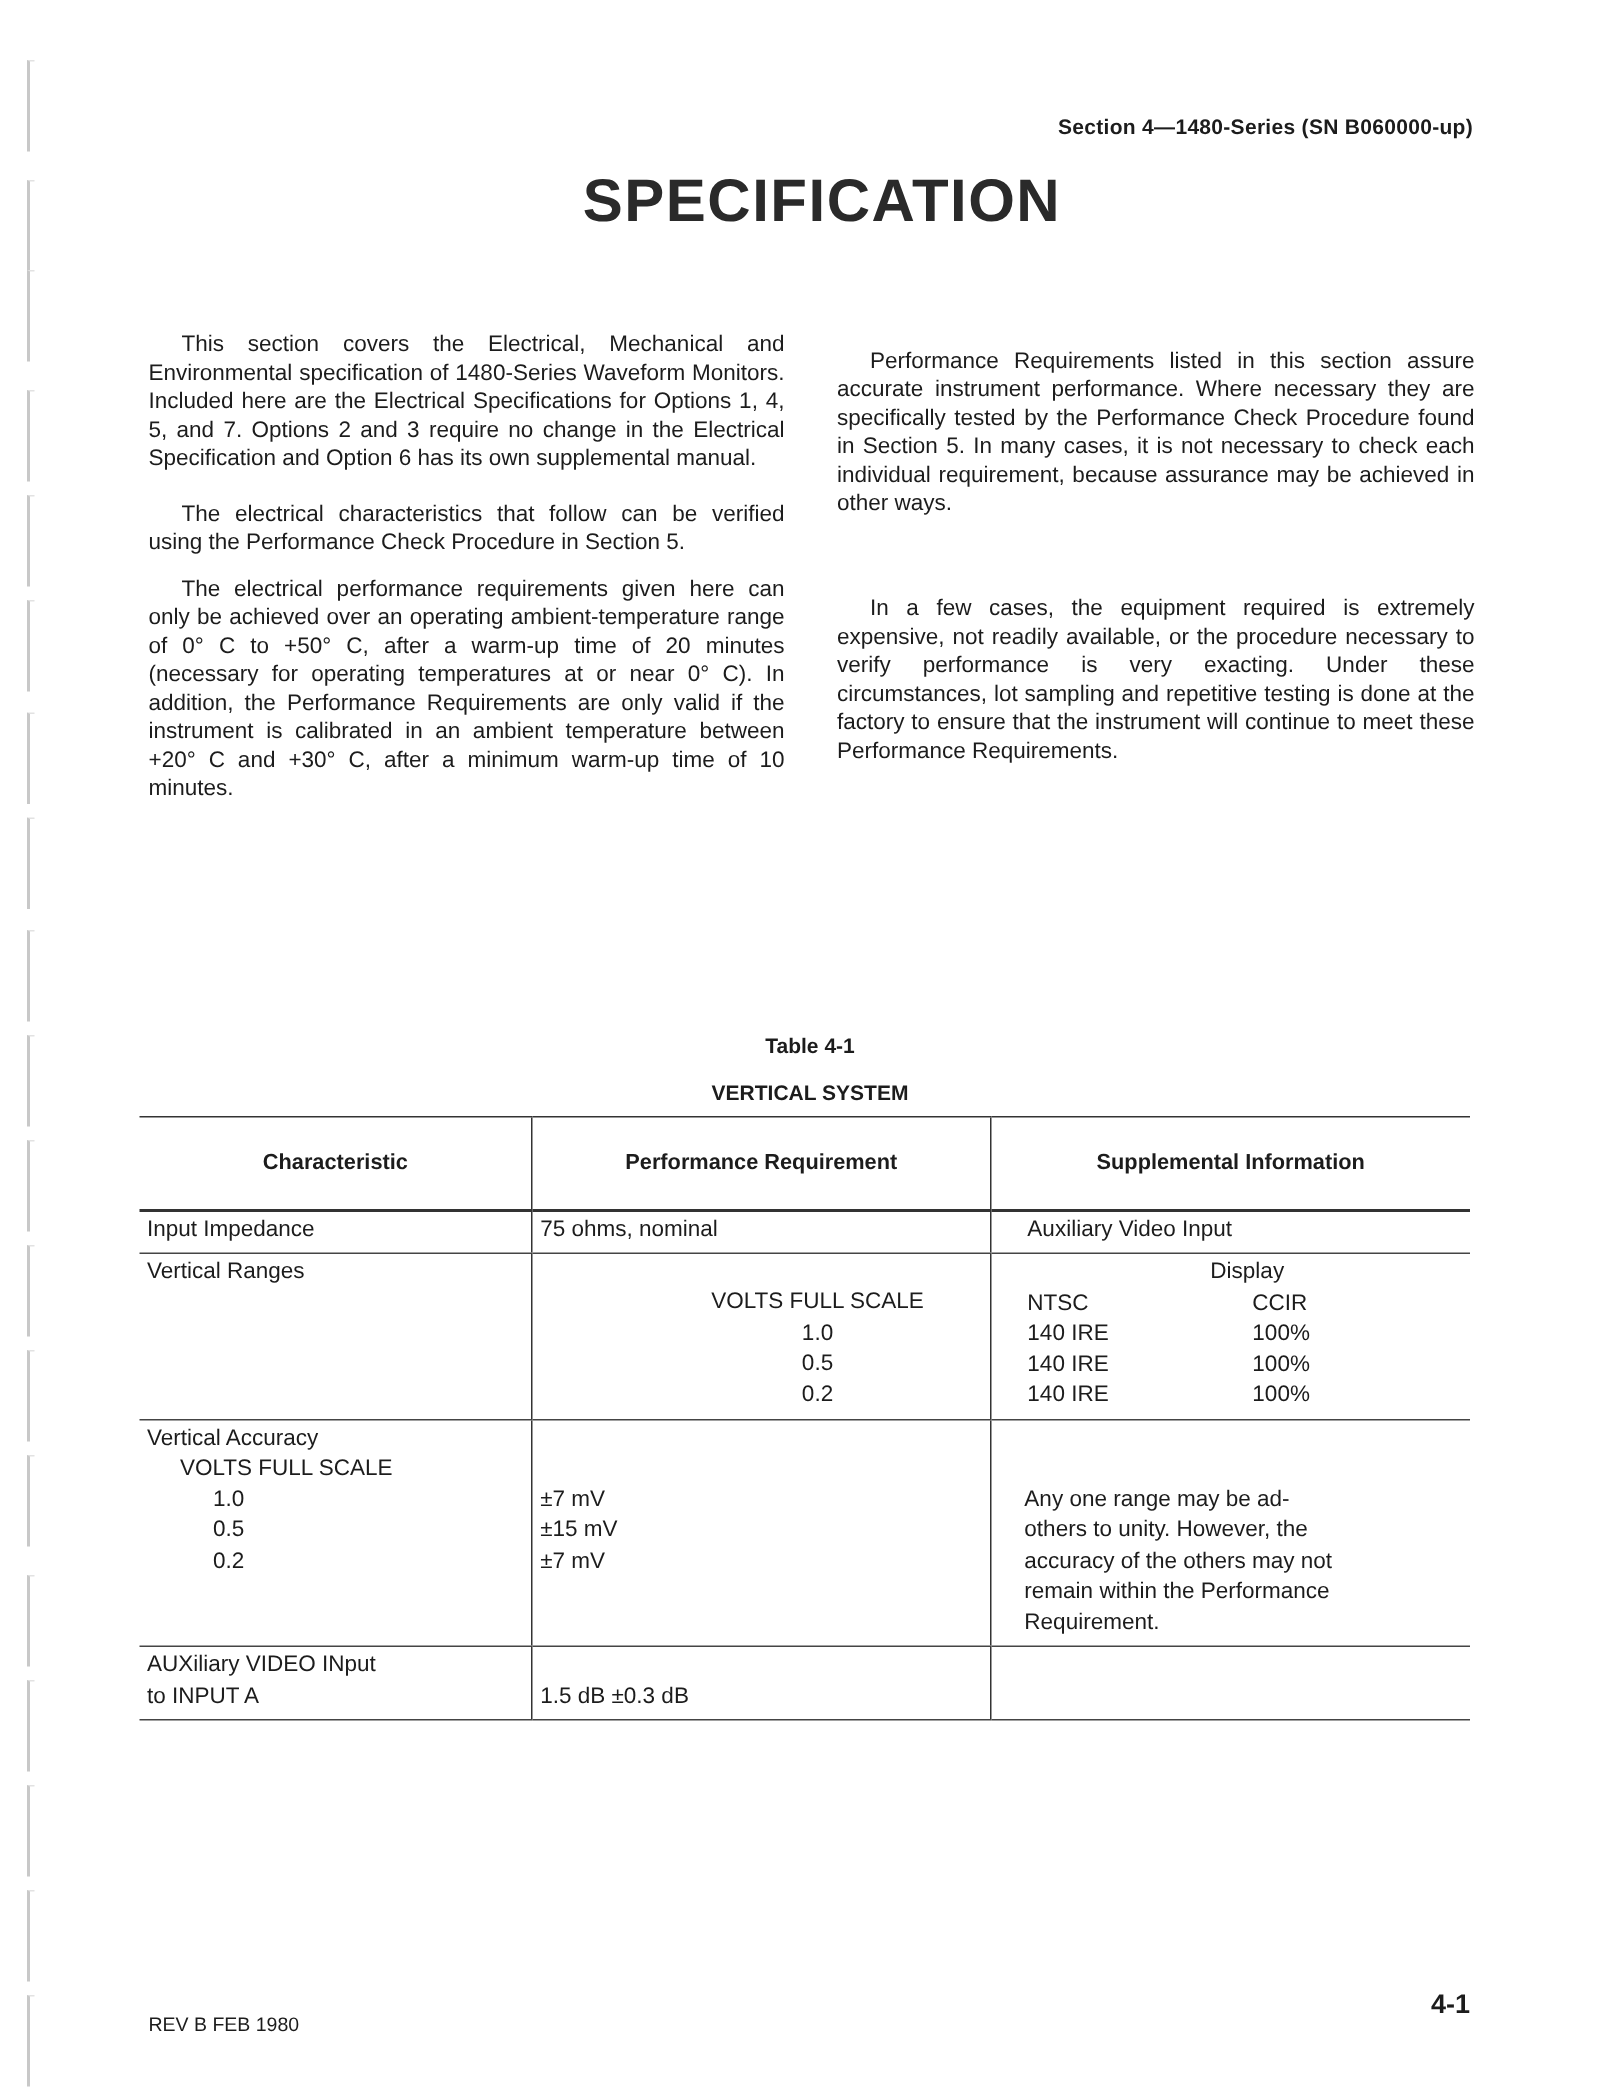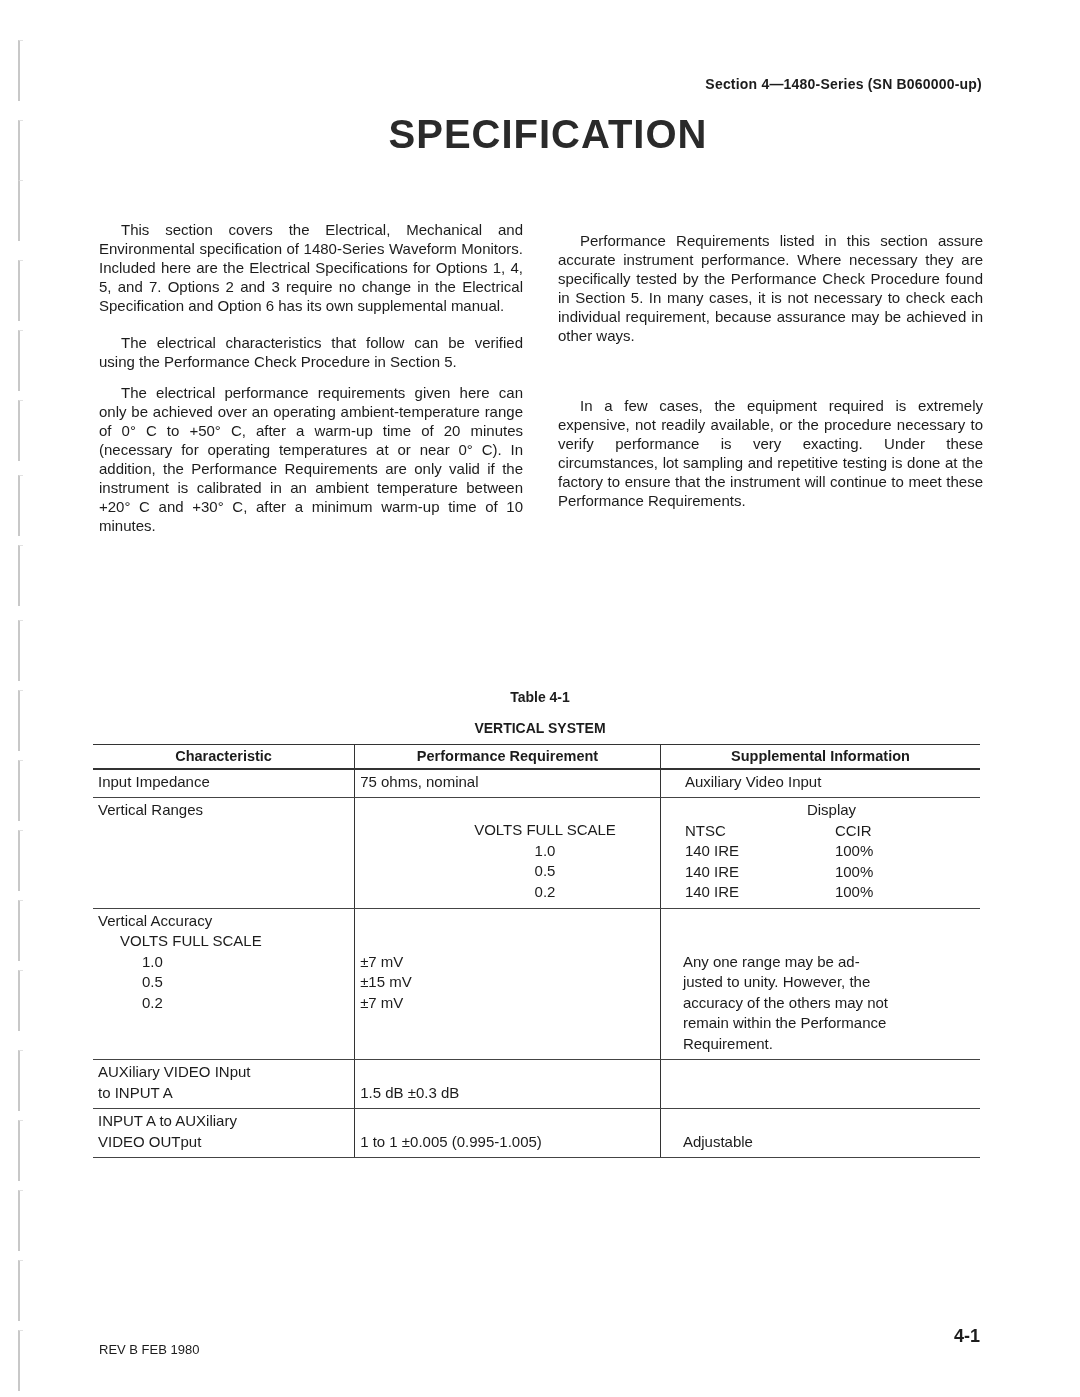--- a/index.html
+++ b/index.html
@@ -27,21 +27,21 @@
   .h-perf { font-weight: bold; font-size: 15.5px; margin: 0; }
 
   .table-caption {
     position: absolute; left: 0; width: 1080px; text-align: center; font-weight: bold; font-size: 14px;
   }
   table.spec {
     position: absolute; left: 93px; top: 744px; width: 887px;
     border-collapse: collapse; font-size: 15px; line-height: 20.5px;
   }
   table.spec th {
-    font-weight: bold; font-size: 14.5px; text-align: center; padding: 1px 6px;
+    font-weight: bold; font-size: 14.5px; text-align: center; padding: 20px 6px;
     border-top: 1.5px solid #333; border-bottom: 2px solid #333;
   }
   table.spec td {
     vertical-align: top; padding: 2px 5px 5px 5px; border-bottom: 1.5px solid #444;
   }
   table.spec th + th, table.spec td + td { border-left: 1.5px solid #333; }
   .c1 { width: 252px; } .c2 { width: 296px; } .c3 { width: 309px; }
   .ind1 { padding-left: 22px; }
   .ind2 { padding-left: 44px; }
   .center { text-align: center; }
@@ -140,43 +140,35 @@
       </td>
       <td class="pr-pad">
         <div style="height:41px"></div>
         <div>±7 mV</div>
         <div>±15 mV</div>
         <div>±7 mV</div>
       </td>
       <td style="padding-left:22px">
         <div style="height:41px"></div>
         <div>Any one range may be ad-</div>
-        <div>justed to unity. However, the</div>
+        <div>others to unity. However, the</div>
         <div>accuracy of the others may not</div>
         <div>remain within the Performance</div>
         <div>Requirement.</div>
       </td>
     </tr>
 
 
     <tr>
       <td class="ind1">
         <div>AUXiliary VIDEO INput</div>
         <div>to INPUT A</div>
       </td>
       <td class="pr-pad" style="vertical-align:bottom">1.5 dB ±0.3 dB</td>
       <td style="padding-left:22px;vertical-align:bottom"></td>
     </tr>
 
-    <tr>
-      <td class="ind1">
-        <div>INPUT A to AUXiliary</div>
-        <div>VIDEO OUTput</div>
-      </td>
-      <td class="pr-pad" style="vertical-align:bottom">1 to 1 ±0.005 (0.995-1.005)</td>
-      <td style="padding-left:22px;vertical-align:bottom">Adjustable</td>
-    </tr>
 
   </tbody>
 </table>
 
 <div class="footer-rev">REV B FEB 1980</div>
 <div class="footer-page">4-1</div>
 
 </body></html>

